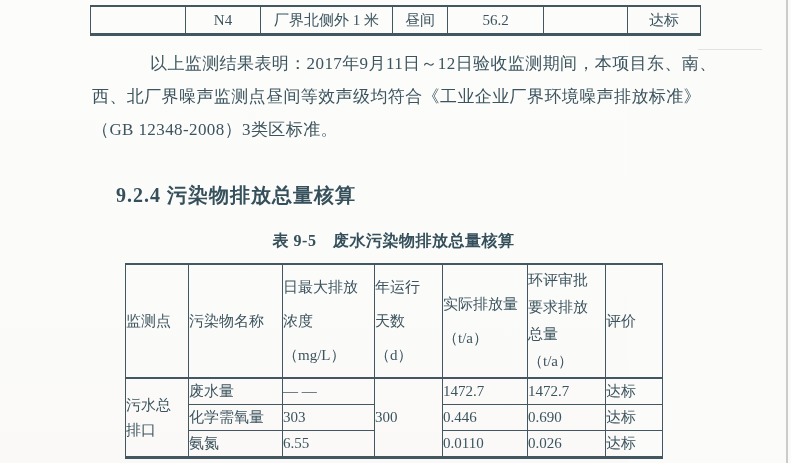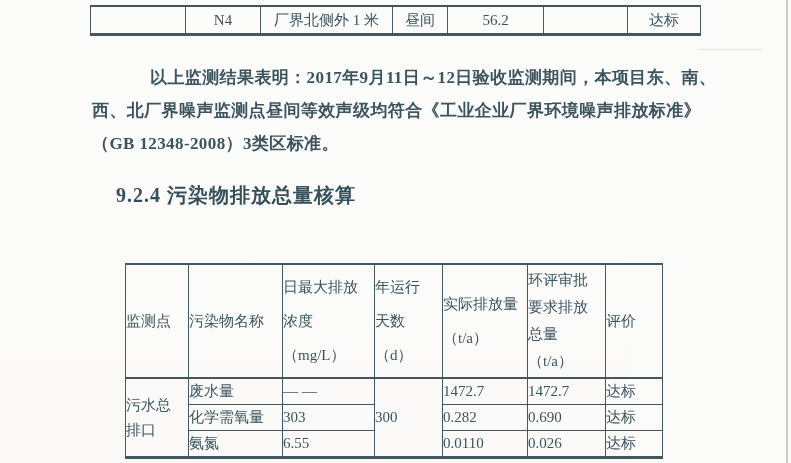--- a/index.html
+++ b/index.html
@@ -27,21 +27,21 @@
     border-bottom:3px solid var(--bd);
     font-size:15px;
   }
   table.noise td{
     border:1px solid var(--bd);
     height:26px;padding:0;text-align:center;vertical-align:middle;
     overflow:hidden;white-space:nowrap;
   }
 
   
-  .para{position:absolute;left:92px;top:61px;width:616px;font-weight:bold;}
+  .para{position:absolute;left:92px;top:47px;width:616px;}
   .pline{height:33px;line-height:33px;font-size:17px;letter-spacing:.4px;white-space:nowrap;}
   .pline.indent{text-indent:58px;}
 
   
   .heading{
     position:absolute;left:110px;top:176px;margin:6px;
     font-size:20px;font-weight:bold;letter-spacing:1px;color:#36505b;
   }
 
   
@@ -102,20 +102,21 @@
   </table>
 
   <div class="para">
     <div class="pline indent">以上监测结果表明：2017年9月11日～12日验收监测期间，本项目东、南、</div>
     <div class="pline">西、北厂界噪声监测点昼间等效声级均符合《工业企业厂界环境噪声排放标准》</div>
     <div class="pline">（GB 12348-2008）3类区标准。</div>
   </div>
 
   <h2 class="heading">9.2.4 污染物排放总量核算</h2>
 
+  <div class="caption">表 9-5　废水污染物排放总量核算</div>
 
   <table class="ww">
     <colgroup>
       <col style="width:63px">
         <col style="width:94px">
         <col style="width:92px">
       <col style="width:68px">
         <col style="width:85px">
         <col style="width:78px">
       <col style="width:57px">
@@ -142,21 +143,21 @@
         <td>废水量</td>
         <td>— —</td>
         <td rowspan="3">300</td>
         <td>1472.7</td>
         <td>1472.7</td>
         <td>达标</td>
       </tr>
       <tr class="body">
         <td>化学需氧量</td>
         <td>303</td>
-        <td>0.282</td>
+        <td>0.446</td>
         <td>0.690</td>
         <td>达标</td>
       </tr>
       <tr class="body">
         <td>氨氮</td>
         <td>6.55</td>
         <td>0.0110</td>
         <td>0.026</td>
         <td>达标</td>
       </tr>

